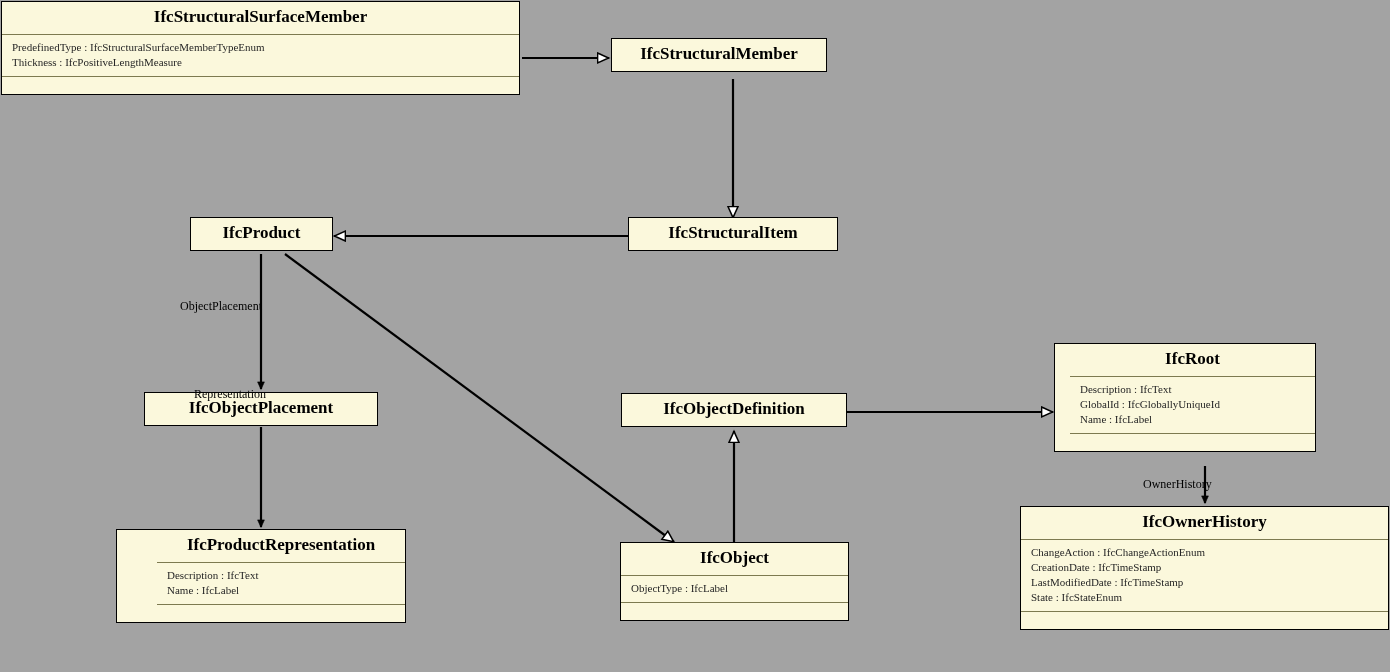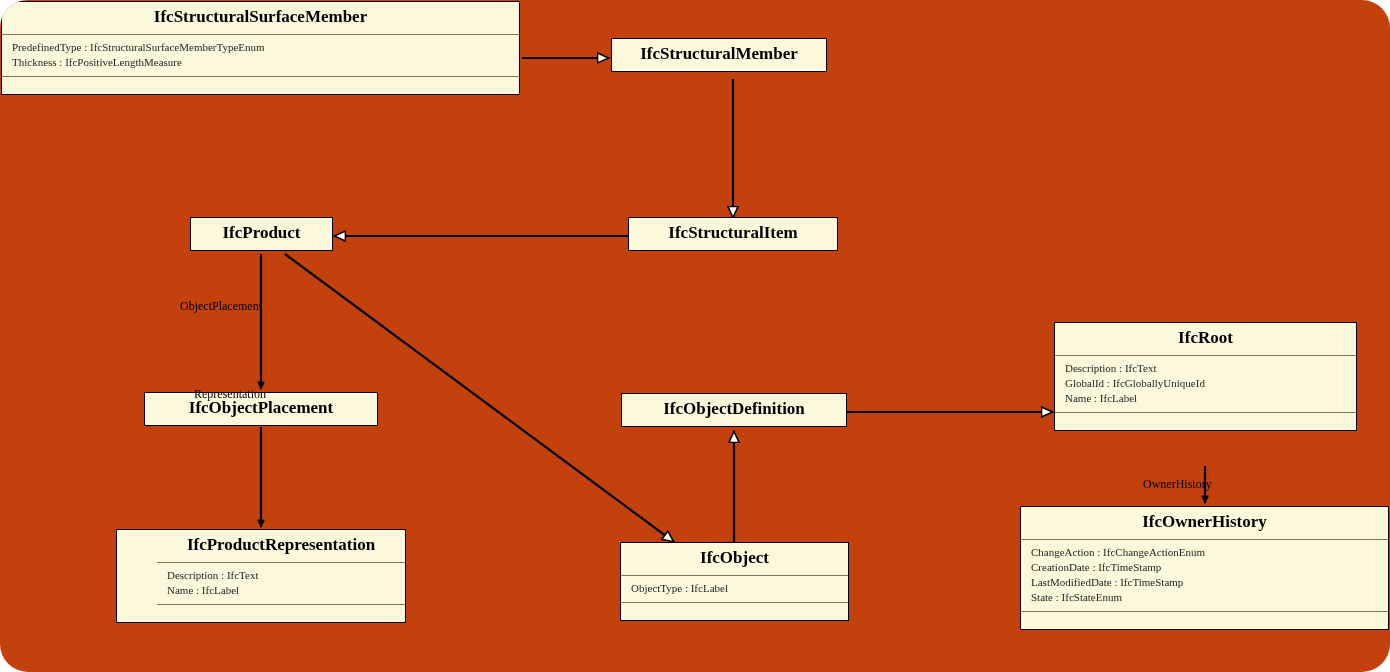--- a/index.html
+++ b/index.html
@@ -4,24 +4,23 @@
 <style>
   html, body {
     margin: 0;
     padding: 0;
     background: #ffffff;
   }
   #canvas {
     position: relative;
     width: 1390px;
     height: 672px;
-    background: #c2410c;
+    background: #a3a3a3;
     overflow: hidden;
     font-family: "Liberation Serif", "DejaVu Serif", serif;
-    border-radius: 28px;
   }
   svg.edges {
     position: absolute;
     left: 0;
     top: 0;
     width: 1390px;
     height: 672px;
     pointer-events: none;
   }
   .uml-class {
@@ -141,21 +140,21 @@
   <div class="uml-class" style="left:620px; top:542px; width:229px;">
     <div class="uml-title">IfcObject</div>
     <div class="uml-sep"></div>
     <div class="uml-attrs">
       <div class="uml-attr">ObjectType : IfcLabel</div>
     </div>
     <div class="uml-sep"></div>
     <div class="uml-ops"></div>
   </div>
 
-  <div class="uml-class" style="left:1054px; top:322px; width:303px;">
+  <div class="uml-class" style="left:1054px; top:343px; width:262px;padding-left:15px;">
     <div class="uml-title">IfcRoot</div>
     <div class="uml-sep"></div>
     <div class="uml-attrs">
       <div class="uml-attr">Description : IfcText</div>
       <div class="uml-attr">GlobalId : IfcGloballyUniqueId</div>
       <div class="uml-attr">Name : IfcLabel</div>
     </div>
     <div class="uml-sep"></div>
     <div class="uml-ops"></div>
   </div>

